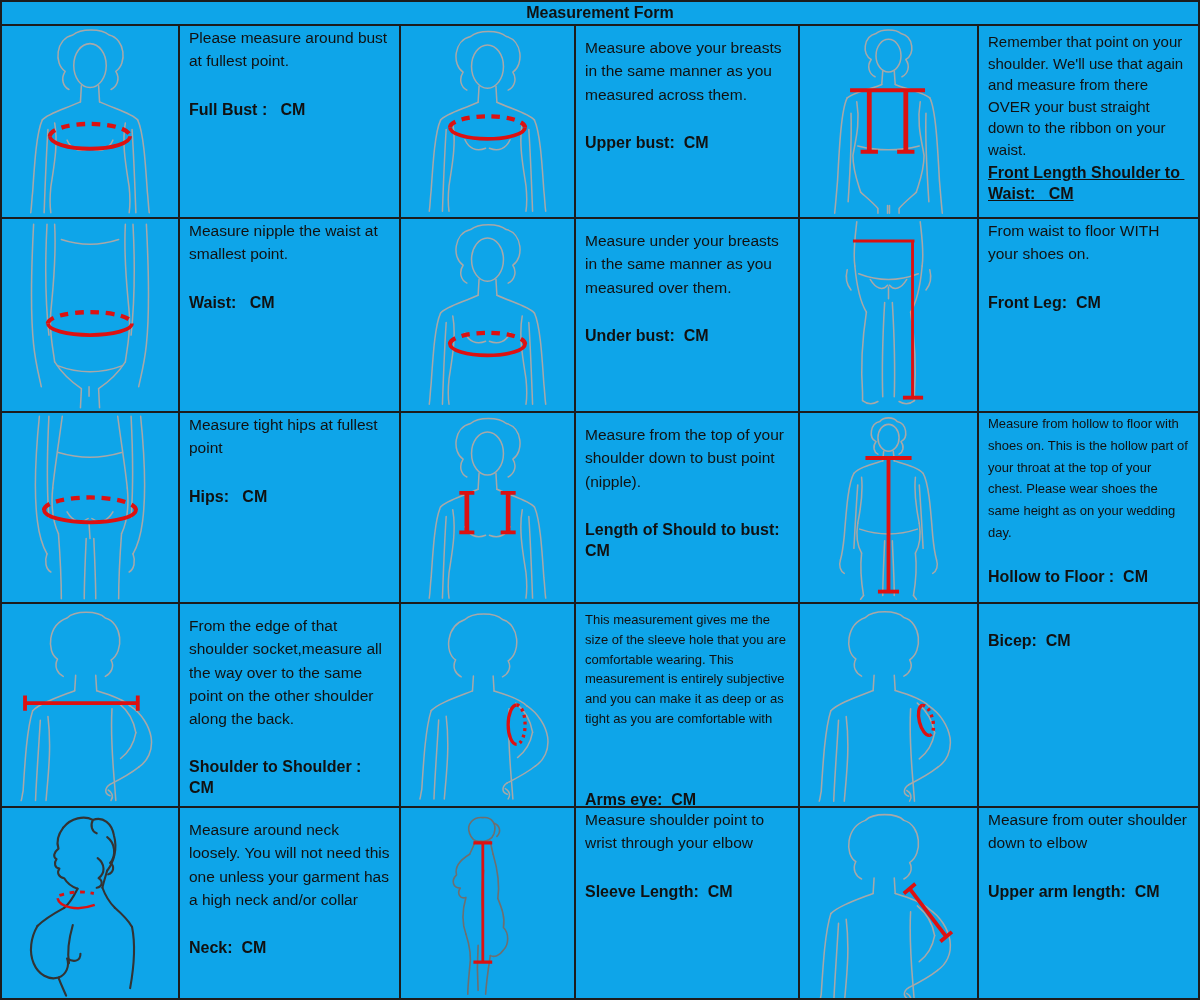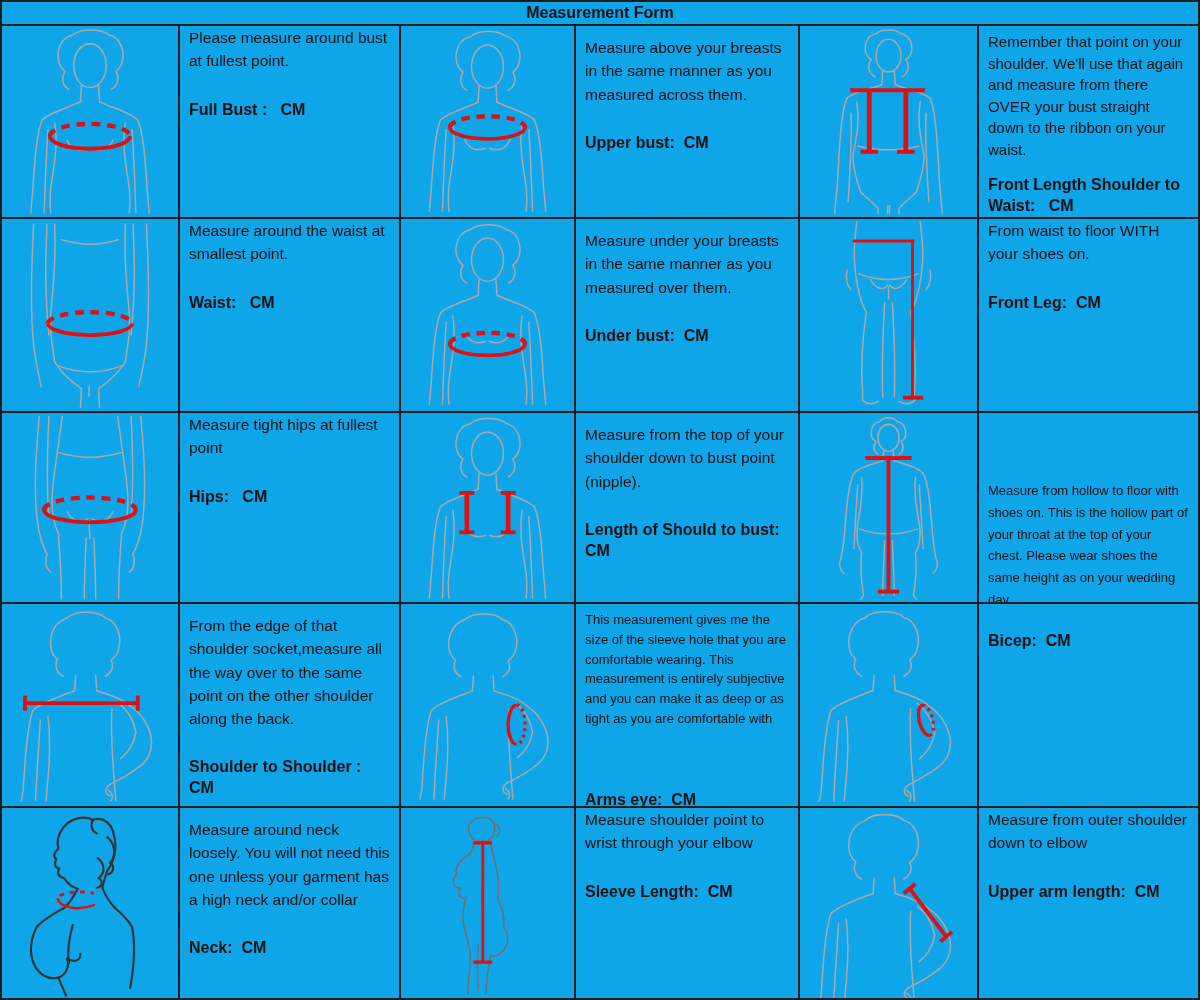--- a/index.html
+++ b/index.html
@@ -21,22 +21,22 @@
   }
   .cell{border-right:2px solid #1c1c1c;border-bottom:2px solid #1c1c1c;overflow:hidden;box-sizing:border-box;}
   .cell:nth-child(6n){border-right:none;}
   .grid .cell:nth-last-child(-n+6){border-bottom:none;}
   .fig{display:flex;align-items:center;justify-content:center;padding:2px;}
   .fig svg{width:100%;height:100%;display:block;}
   .txt{padding:10px 9px 6px 9px;display:flex;flex-direction:column;font-size:15.5px;line-height:1.5;}
   .txt.vcenter{justify-content:flex-start;padding-top:0;}
   .label{font-weight:bold;font-size:16px;line-height:1.32;margin-top:26px;white-space:pre-wrap;}
   .txt.tight{font-size:15px;line-height:1.44;padding-top:5px;}
-  .txt.tight .label{margin-top:13px;}
-  .txt.small{font-size:13px;line-height:1.68;padding-top:20px;margin-top:47px;}
+  .txt.tight .label{margin-top:1px;text-decoration:underline;}
+  .txt.small{font-size:13px;line-height:1.68;padding-top:0;}
   .txt.small .label{margin-top:22px;}
   .txt.small2{font-size:13px;line-height:1.52;padding-top:6px;gap:36px;}
   .txt.small2 .label{margin-top:24px;}
   .txt.biggap .label{}
   .body-line{stroke:#a8a8a8;stroke-width:1.6;fill:none;stroke-linecap:round;stroke-linejoin:round;}
   .ink-line{stroke:#333;stroke-width:2.2;fill:none;stroke-linecap:round;stroke-linejoin:round;}
   .mid-line{stroke:#6f6f6f;stroke-width:1.7;fill:none;stroke-linecap:round;stroke-linejoin:round;}
   .red{stroke:#dd1111;fill:none;stroke-linecap:butt;}
 </style>
 </head>
@@ -125,21 +125,21 @@
           <path d="M53,2 C55,40 51,70 49,94 C47,114 51,130 53,146 M127,2 C125,40 129,70 131,94 C133,114 129,130 127,146"></path>
           <path d="M60,18 Q90,28 120,18"></path>
           <path d="M53,146 C62,160 72,168 81,174 M127,146 C118,160 108,168 99,174 M81,174 L80,194 M99,174 L100,194 M89,172 L89,182"></path>
           <path d="M56,150 Q90,163 124,150"></path>
         </g>
         <path class="red" d="M46,106 A44,12 0 0 0 134,106" stroke-width="4"></path>
         <path class="red" d="M46,106 A44,12 0 0 1 134,106" stroke-width="4.5" stroke-dasharray="9 7"></path>
       </svg>
     </div>
     <div class="cell txt vcenter">
-      <span class="para">Measure around the waist at smallest point.</span>
+      <span class="para">Measure nipple the waist at smallest point.</span>
       <div class="label">Waist:   CM</div>
     </div>
     <div class="cell fig">
       <svg viewBox="0 0 180 194">
         <use href="#sym-front-torso"></use>
         <path class="red" d="M50,128 A40,12 0 0 0 130,128" stroke-width="4"></path>
         <path class="red" d="M50,128 A40,12 0 0 1 130,128" stroke-width="4.5" stroke-dasharray="9 7"></path>
       </svg>
     </div>
     <div class="cell txt">

